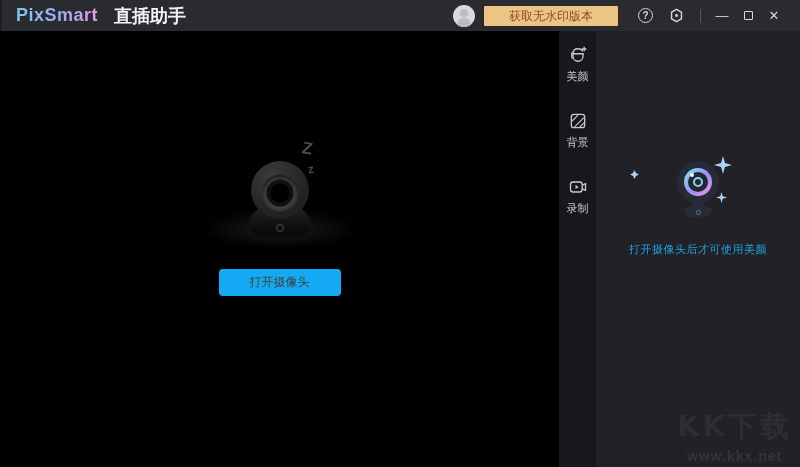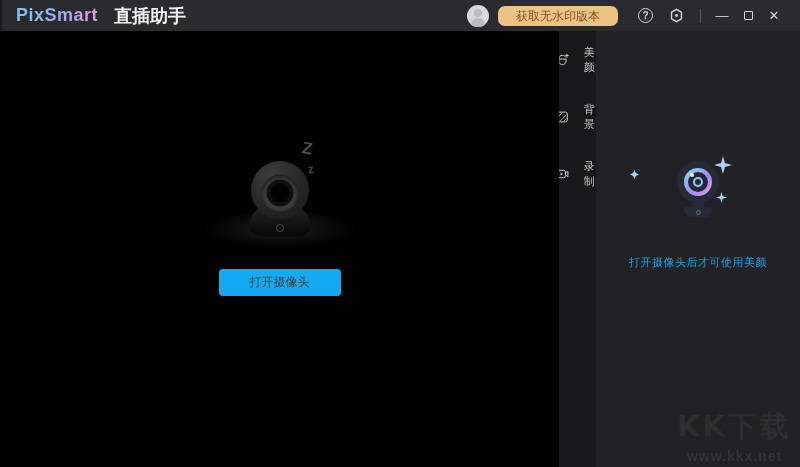--- a/index.html
+++ b/index.html
@@ -15,21 +15,21 @@
            -webkit-background-clip:text; background-clip:text; color:transparent; }
   .app-suffix { font-size:18px; font-weight:bold; color:#f2f2f2; margin-left:16px; }
   .titlebar-right { margin-left:auto; display:flex; align-items:center; padding-right:13px; }
   .avatar { width:22px; height:22px; border-radius:50%; background:#d9d9d9; position:relative;
             overflow:hidden; margin-right:9px; cursor:pointer; }
   .avatar::before { content:""; position:absolute; width:8px; height:8px; border-radius:50%;
                     background:#bcbcbc; left:7px; top:4px; }
   .avatar::after { content:""; position:absolute; width:14px; height:9px;
                    border-radius:7px 7px 0 0; background:#bcbcbc; left:4px; top:13px; }
   .nowm-btn { background:#ecc584; color:#8c4a2f; font-size:12px; line-height:1;
-              padding:4px 18px; border:none; border-radius:7px; cursor:pointer;
+              padding:4px 25px; border:none; border-radius:1px; cursor:pointer;
               font-family:inherit; margin-right:12px; }
   .tb-icon { width:17px; height:17px; display:flex; align-items:center; justify-content:center;
              color:#d5d5d5; cursor:pointer; margin:0 7px; }
   .help-circle { width:15px; height:15px; border:1.4px solid #d5d5d5; border-radius:50%;
                  display:flex; align-items:center; justify-content:center;
                  font-size:10px; font-weight:bold; color:#d5d5d5; }
   .tb-sep { width:1px; height:14px; background:#54555a; margin:0 8px; }
   .win-btn { width:26px; height:26px; display:flex; align-items:center; justify-content:center;
              color:#d8d8d8; cursor:pointer; font-size:13px; }
   .max-box { width:9px; height:9px; border:1.4px solid #d8d8d8; border-radius:1px; }
@@ -62,22 +62,22 @@
               width:8px; height:8px; border:1.5px solid #484848; border-radius:50%; }
   .cam-shadow { width:170px; height:44px; margin-top:-30px; z-index:1;
                 background:radial-gradient(ellipse at center, rgba(30,30,30,.95) 0%, rgba(0,0,0,0) 65%); }
   .open-cam-btn { position:absolute; top:238px; left:50%; transform:translateX(-50%);
                   width:122px; height:27px; background:#14aaf3; color:#404040; font-size:12px;
                   border:none; border-radius:4px; cursor:pointer; font-family:inherit; }
 
   
   .toolbar { width:37px; background:#17181b; display:flex; flex-direction:column;
              align-items:center; padding-top:14px; }
-  .tool-item { display:flex; align-items:center; gap:14px;
-               cursor:pointer; margin-bottom:27px;text-decoration:underline; }
+  .tool-item { display:flex; flex-direction:column; align-items:center; gap:4px;
+               cursor:pointer; margin-bottom:27px; }
   .tool-item svg { width:20px; height:20px; display:block; }
   .tool-label { font-size:11px; color:#c6c6c6; }
 
   
   .right-panel { flex:1; background:#212126; position:relative; display:flex;
                  flex-direction:column; align-items:center; }
   .p-cam { position:relative; width:140px; height:78px; margin-top:120px; }
   .p-head { position:absolute; left:50%; top:10px; transform:translateX(-50%);
             width:42px; height:42px; border-radius:50%; background:#272b38;
             display:flex; align-items:center; justify-content:center; }
@@ -89,21 +89,21 @@
   .p-lens-core { width:10px; height:10px; border-radius:50%; border:2px solid #8fd0ef; }
   .p-highlight { position:absolute; width:4px; height:4px; border-radius:50%; background:#fff;
                  left:6px; top:5px; }
   .p-neck { position:absolute; left:50%; top:52px; transform:translateX(-50%);
             width:12px; height:5px; background:#272b38; }
   .p-foot { position:absolute; left:50%; top:56px; transform:translateX(-50%);
             width:28px; height:10px; background:#272b38; border-radius:3px 3px 10px 10px;
             display:flex; align-items:center; justify-content:center; }
   .p-foot-dot { width:5px; height:5px; border:1.2px solid #6a7088; border-radius:50%; }
   .sparkle { position:absolute; }
-  .panel-hint { margin-top:26px; font-size:11px; color:#1da2e0; letter-spacing:.5px; }
+  .panel-hint { margin-top:13px; font-size:11px; color:#1da2e0; letter-spacing:.5px; }
 
   
   .watermark { position:absolute; right:8px; bottom:3px; text-align:center; pointer-events:none; }
   .kk-logo { font-size:29px; font-weight:bold; color:#2e2e31; letter-spacing:3px;
              font-family:"DejaVu Sans",sans-serif; }
   .kk-url { font-size:14px; font-weight:bold; color:#343438; letter-spacing:1px; margin-top:1px; }
 </style>
 </head>
 <body>
 

